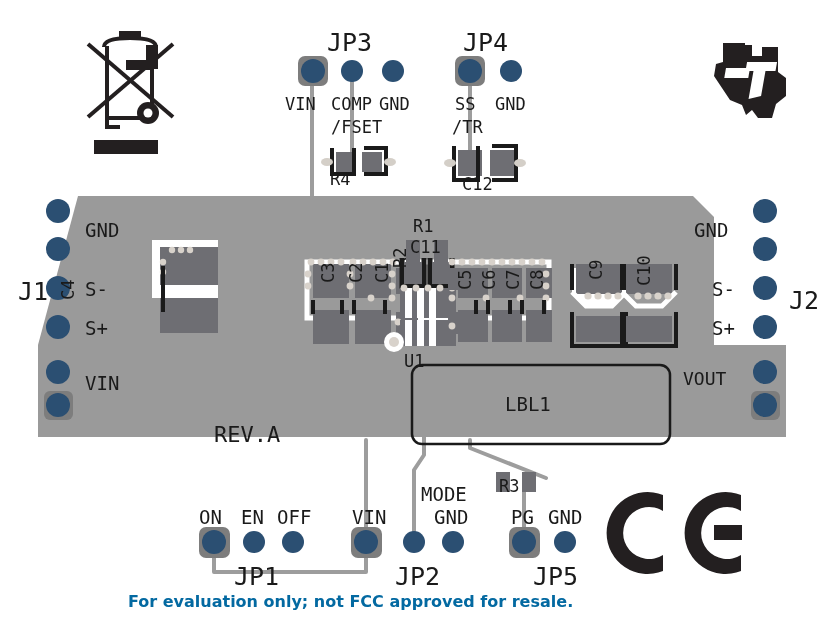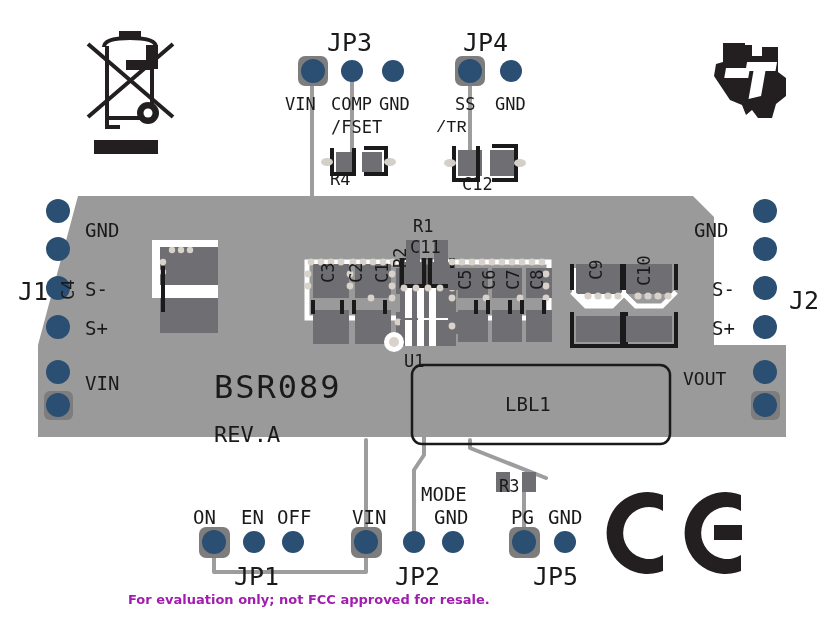--- a/index.html
+++ b/index.html
@@ -19,22 +19,22 @@
     line-height:1;
   }
   .lbl-sil{font-size:17px;}
   .lbl-ref{font-size:17px;}
   .lbl-jp{font-size:25px;}
   .rot90{transform-origin:0 0;transform:rotate(-90deg);}
   .bottomnote{
     position:absolute;
     font-family:"DejaVu Sans","Liberation Sans",sans-serif;
     font-weight:bold;
-    font-size:13px;
-    color:#a21caf;
+    font-size:16px;
+    color:#0369a1;
     white-space:pre;
   }
   .boardtxt{
     position:absolute;
     font-family:"DejaVu Sans Mono","Liberation Mono",monospace;
     color:#1a1a1a;
     white-space:pre;
   }
 </style>
 </head>
@@ -347,41 +347,40 @@
   <div class="lbl lbl-jp" style="left:327px;top:30px;">JP3</div>
   <div class="lbl lbl-jp" style="left:463px;top:30px;">JP4</div>
 
   <div class="lbl lbl-sil" style="left:285px;top:96px;">VIN</div>
   <div class="lbl lbl-sil" style="left:331px;top:96px;">COMP</div>
   <div class="lbl lbl-sil" style="left:379px;top:96px;">GND</div>
   <div class="lbl lbl-sil" style="left:331px;top:119px;">/FSET</div>
 
   <div class="lbl lbl-sil" style="left:455px;top:96px;">SS</div>
   <div class="lbl lbl-sil" style="left:495px;top:96px;">GND</div>
-  <div class="lbl lbl-sil" style="left:436px;top:119px;font-family:Liberation Mono, monospace;">/TR</div>
+  <div class="lbl lbl-sil" style="left:452px;top:119px;">/TR</div>
 
   <div class="lbl lbl-jp" style="left:18px;top:279px;">J1</div>
   <div class="lbl lbl-jp" style="left:789px;top:288px;">J2</div>
 
   <div class="boardtxt" style="left:85px;top:219px;font-size:19px;">GND</div>
   <div class="boardtxt" style="left:85px;top:278px;font-size:19px;">S-</div>
   <div class="boardtxt" style="left:85px;top:317px;font-size:19px;">S+</div>
   <div class="boardtxt" style="left:85px;top:372px;font-size:19px;">VIN</div>
 
   <div class="boardtxt" style="left:694px;top:219px;font-size:19px;">GND</div>
   <div class="boardtxt" style="left:712px;top:278px;font-size:19px;">S-</div>
   <div class="boardtxt" style="left:712px;top:317px;font-size:19px;">S+</div>
   <div class="boardtxt" style="left:683px;top:368px;font-size:18px;">VOUT</div>
 
-  <div class="boardtxt" style="left:214px;top:368px;font-size:32px;letter-spacing:2px;">BSR089</div>
   <div class="boardtxt" style="left:214px;top:422px;font-size:22px;">REV.A</div>
 
   <div class="boardtxt" style="left:505px;top:393px;font-size:19px;">LBL1</div>
 
-  <div class="lbl lbl-sil" style="left:193px;top:508px;font-size:19px;">ON</div>
+  <div class="lbl lbl-sil" style="left:199px;top:508px;font-size:19px;">ON</div>
   <div class="lbl lbl-sil" style="left:241px;top:508px;font-size:19px;">EN</div>
   <div class="lbl lbl-sil" style="left:277px;top:508px;font-size:19px;">OFF</div>
 
   <div class="lbl lbl-sil" style="left:352px;top:508px;font-size:19px;">VIN</div>
   <div class="lbl lbl-sil" style="left:385px;top:485px;font-size:19px;margin-left:36px;">MODE</div>
   <div class="lbl lbl-sil" style="left:434px;top:508px;font-size:19px;">GND</div>
 
   <div class="lbl lbl-sil" style="left:511px;top:508px;font-size:19px;">PG</div>
   <div class="lbl lbl-sil" style="left:548px;top:508px;font-size:19px;">GND</div>
 

